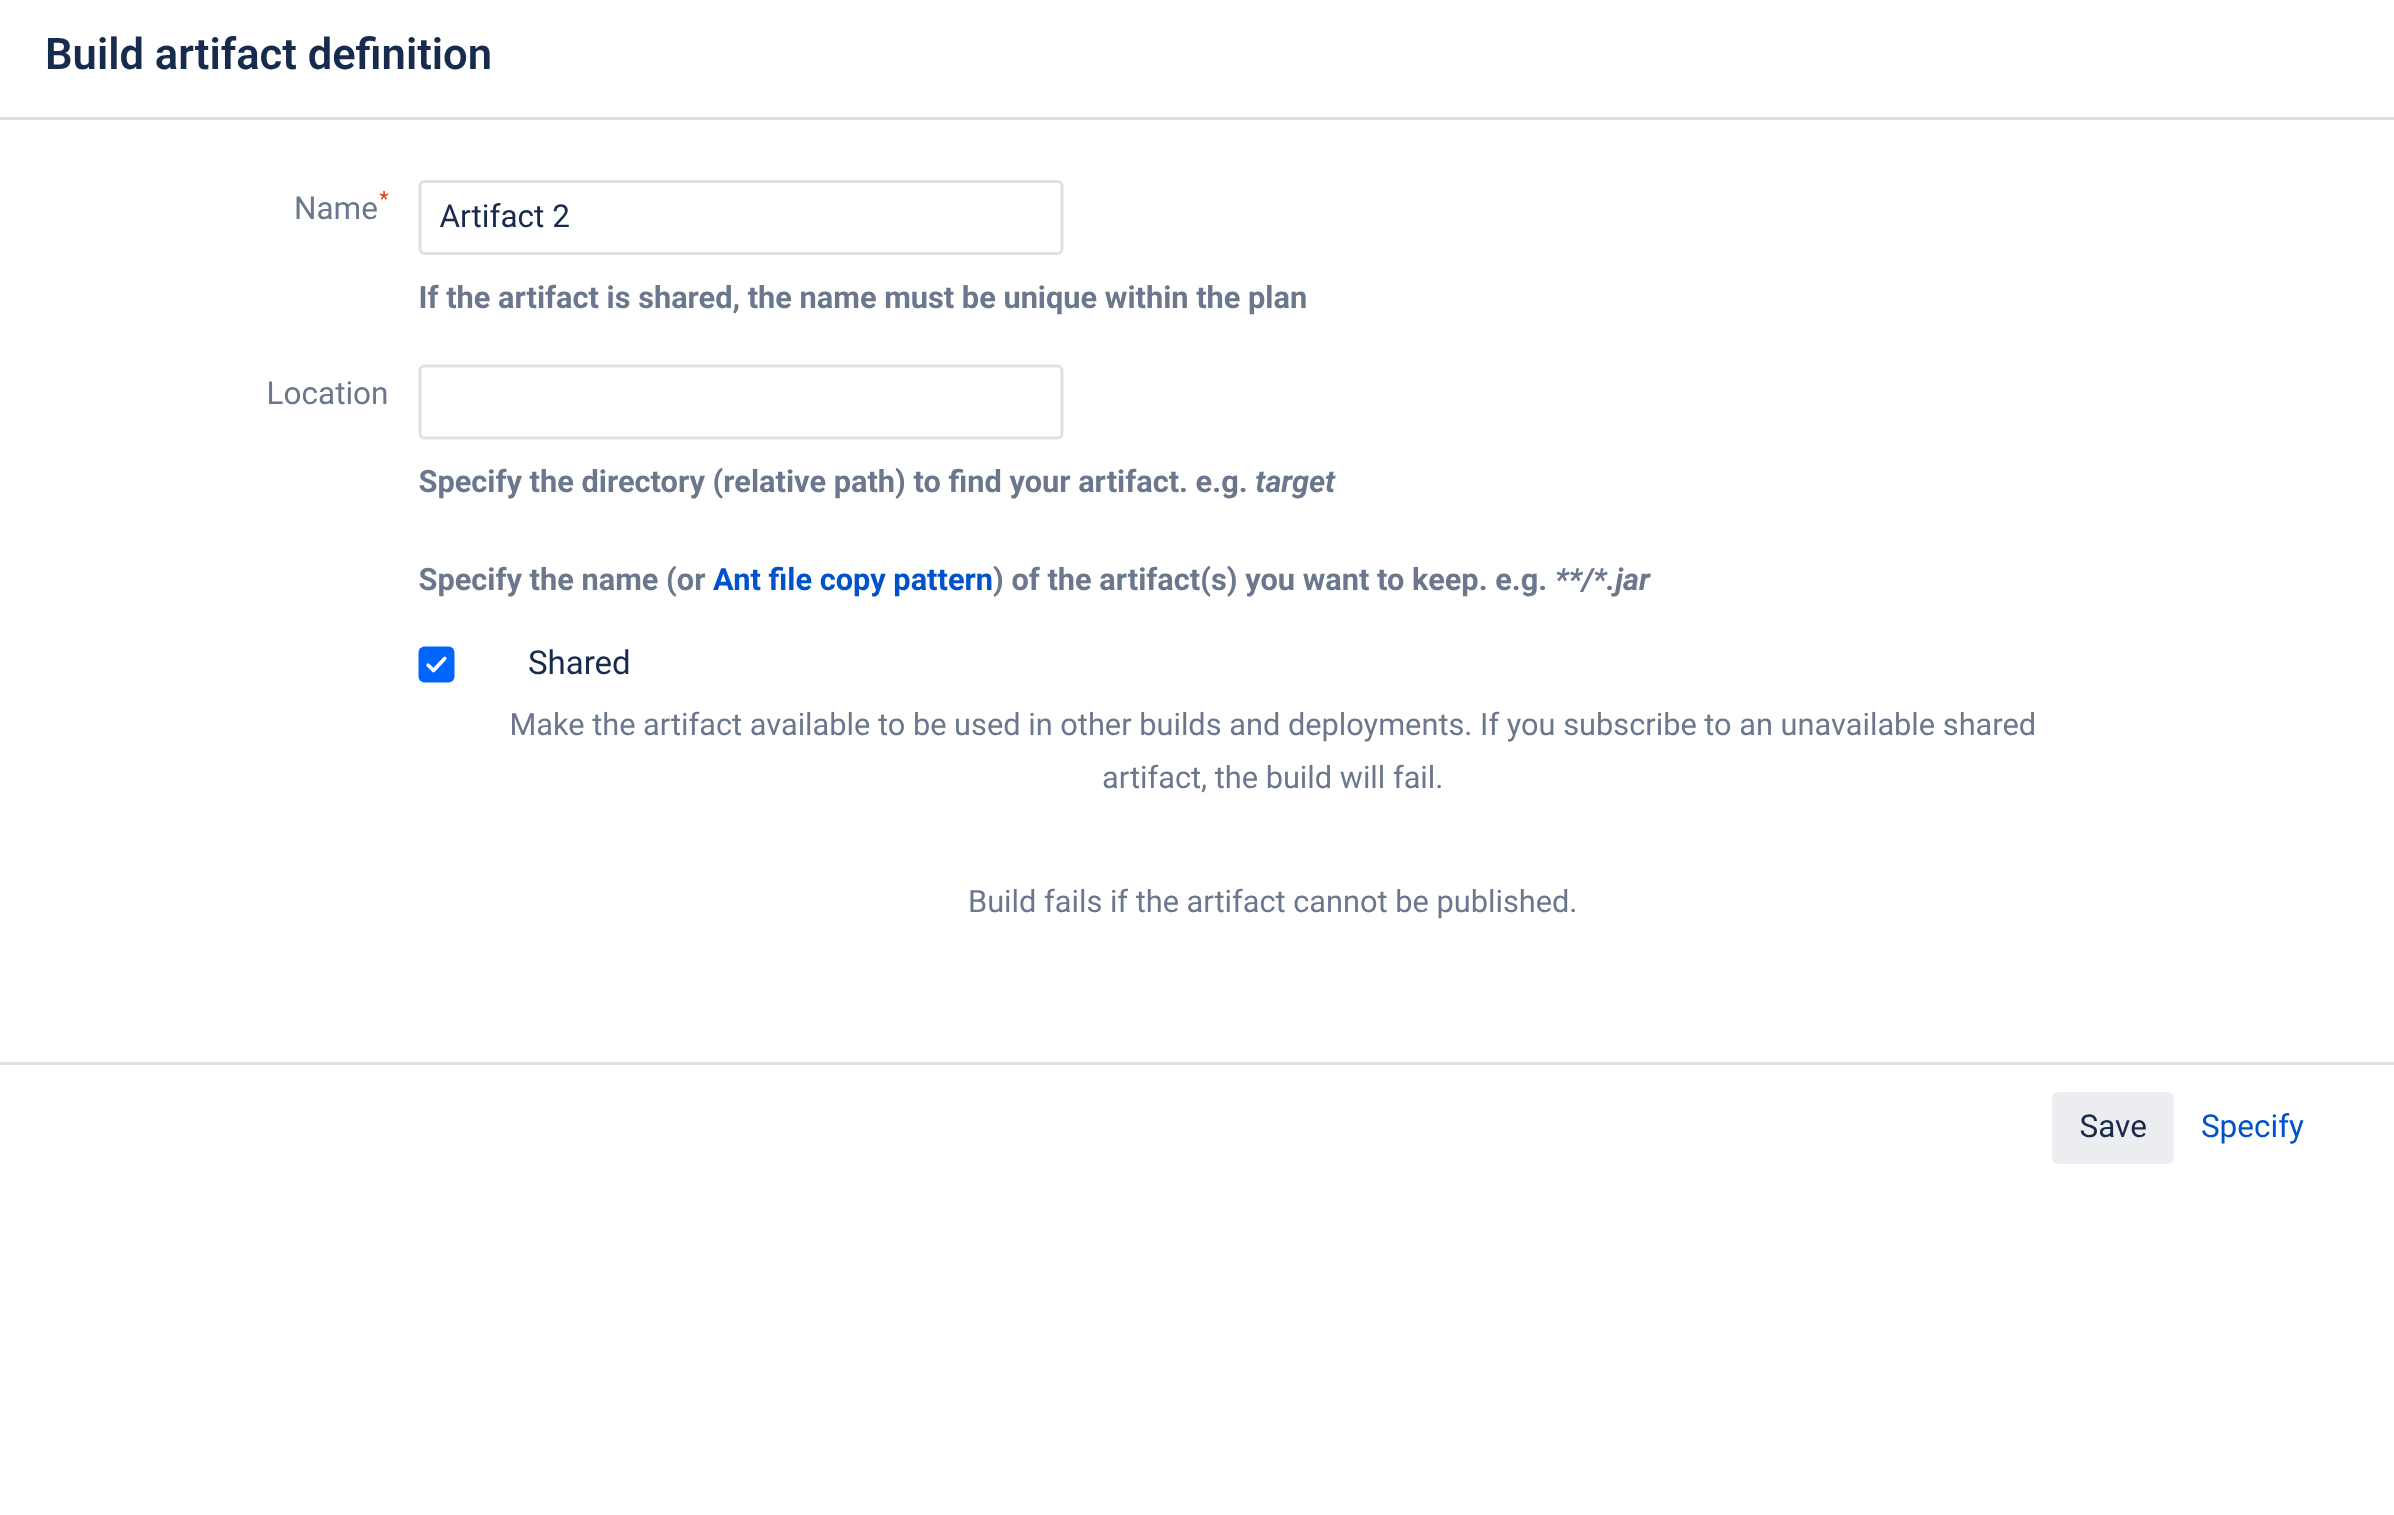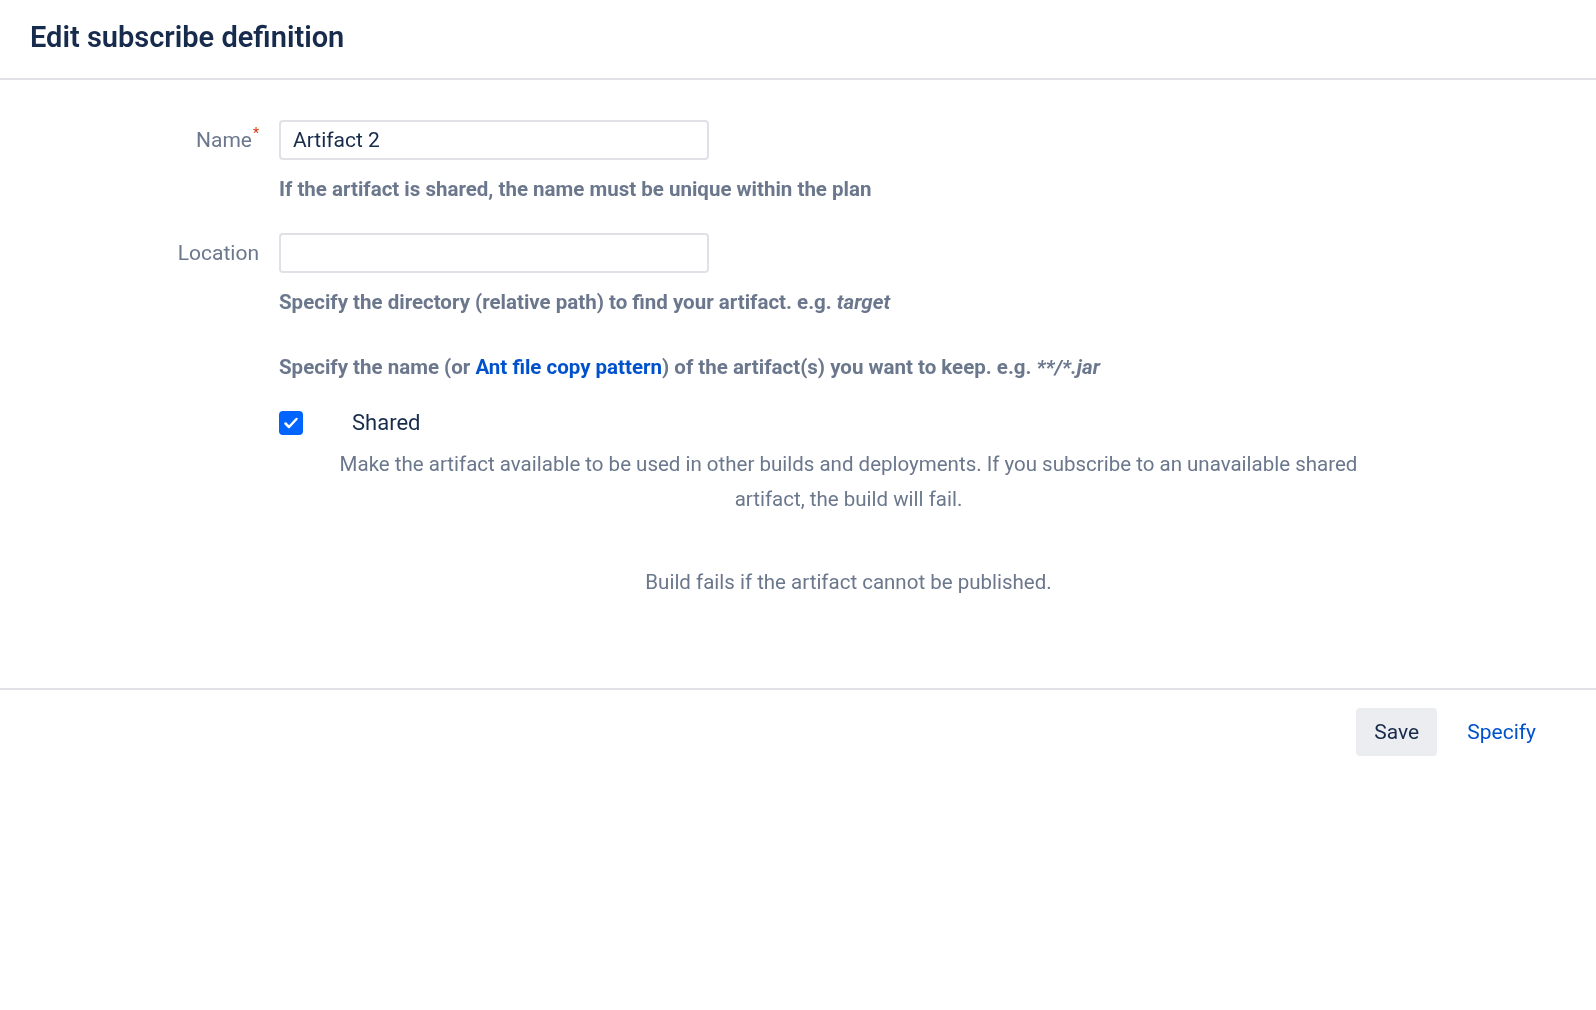--- a/index.html
+++ b/index.html
@@ -48,21 +48,21 @@
       position: relative;
       top: -3px;
       margin-left: 1px;
     }
     .input-col {
       flex: 1;
       max-width: 1100px;
     }
     .text-input {
       width: 430px;
-      height: 40px;
+      height: 50px;
       border: 2px solid #DFE1E6;
       border-radius: 4px;
       padding: 0 12px;
       font-size: 21px;
       color: #172B4D;
       font-family: inherit;
     }
     .helper-row {
       display: flex;
       margin-bottom: 28px;
@@ -121,21 +121,21 @@
       color: #6B778C;
       line-height: 1.7;
       padding-left: 39px;
       text-align: center;
     }
     .footer {
       border-top: 2px solid #DFE1E6;
       padding: 18px 42px 10px 30px;
       display: flex;
       justify-content: flex-end;
-      gap: 12px;
+      gap: 0;
     }
     .btn {
       height: 48px;
       padding: 0 18px;
       border-radius: 4px;
       font-size: 21px;
       border: none;
       cursor: pointer;
       font-family: inherit;
       display: inline-flex;
@@ -147,21 +147,21 @@
     }
     .btn-link {
       background: transparent;
       color: #0052CC;
     }
   </style>
 </head>
 <body>
 
 <div class="header">
-  <h1>Edit subscribe definition</h1>
+  <h1>Build artifact definition</h1>
 </div>
 
 <div class="form-body">
 
   <div class="form-row">
     <div class="label-col">
       <span class="label-text">Name</span><span class="required-asterisk">*</span>
     </div>
     <div class="input-col">
       <input type="text" class="text-input" value="Artifact 2" style="">

